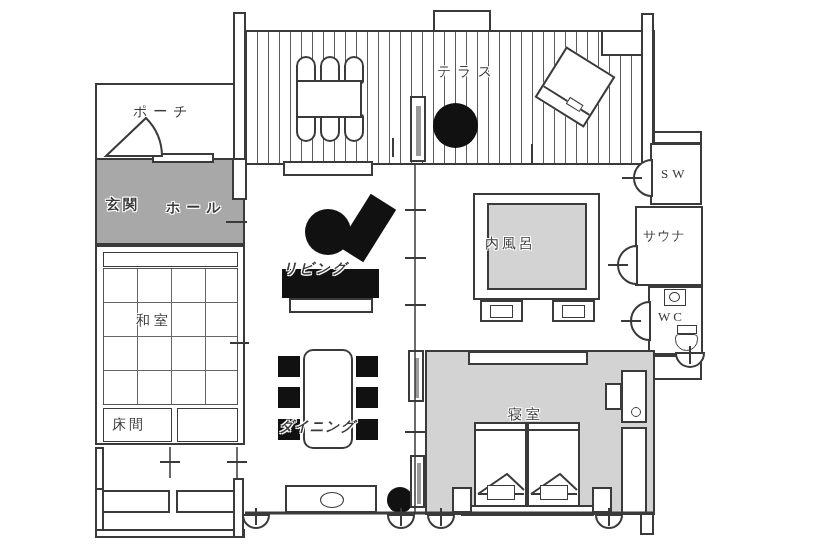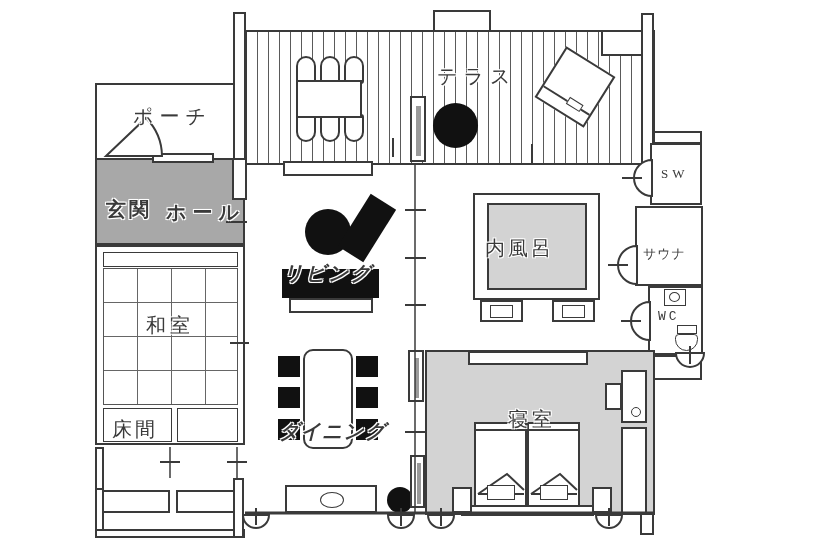--- a/index.html
+++ b/index.html
@@ -2,21 +2,21 @@
 <html style="--background: #ffffff; --wall: #3a3a3a; --fill-dark-gray: #a8a8a8; --fill-light-gray: #d3d3d3; --furniture-black: #111111; --door-gray: #9a9a9a;"><head>
 <meta charset="utf-8">
 <style>
   html,body{margin:0;padding:0;background:#fff;}
   #plan{position:relative;width:820px;height:560px;background:var(--background,#fff);overflow:hidden;
         font-family:"Liberation Serif","DejaVu Serif",serif;}
   .abs{position:absolute;box-sizing:border-box;}
   .wall2{border:2px solid var(--wall,#3a3a3a);background:#fff;}
   .thin{border:1.5px solid var(--wall,#3a3a3a);background:#fff;}
   .blackfill{background:var(--furniture-black,#111);}
-  .lbl{position:absolute;font-size:20px;color:#3a3a3a;white-space:nowrap;z-index:30;
+  .lbl{position:absolute;font-size:14px;color:#3a3a3a;white-space:nowrap;z-index:30;
        text-shadow:-1px -1px 0 #fff,1px -1px 0 #fff,-1px 1px 0 #fff,1px 1px 0 #fff,0 0 2px #fff;}
   .lbl.sm{font-size:13px;}
   .lbl.it{font-style:italic;font-weight:bold;}
   .terrace-stripes{background:repeating-linear-gradient(to right,#fff 0 10px,#5a5a5a 10px 11px);}
   .tatami{background-image:
      repeating-linear-gradient(to right,transparent 0 33px,#666 33px 34px),
      repeating-linear-gradient(to bottom,transparent 0 33px,#666 33px 34px);
      border:1.5px solid #555;background-color:#fff;}
   .graydark{background:var(--fill-dark-gray,#a8a8a8);border:2px solid var(--wall,#3a3a3a);}
   .graylight{background:var(--fill-light-gray,#d4d4d4);border:2px solid var(--wall,#3a3a3a);}
@@ -141,28 +141,28 @@
      <div class="abs" style="left:5px;top:6px;width:4px;height:40px;background:var(--door-gray,#9a9a9a);"></div>
   </div>
   <div class="abs wall2" style="left:410px;top:455px;width:15px;height:53px;">
      <div class="abs" style="left:5px;top:6px;width:4px;height:41px;background:var(--door-gray,#9a9a9a);"></div>
   </div>
 
   <span class="lbl" style="left:133px;top:103px;letter-spacing:6px;">ポーチ</span>
   <span class="lbl" style="left:106px;top:196px;letter-spacing:3px;font-weight:bold;">玄関</span>
   <span class="lbl" style="left:166px;top:199px;letter-spacing:6px;font-weight:bold;">ホール</span>
   <span class="lbl" style="left:437px;top:63px;letter-spacing:6px;">テラス</span>
-  <span class="lbl" style="left:146px;top:312px;letter-spacing:4px;text-align:center;">和室</span>
+  <span class="lbl" style="left:136px;top:312px;letter-spacing:4px;text-align:center;">和室</span>
   <span class="lbl" style="left:112px;top:416px;letter-spacing:3px;">床間</span>
   <span class="lbl it" style="left:283px;top:260px;letter-spacing:2px;">リビング</span>
   <span class="lbl it" style="left:279px;top:418px;letter-spacing:1px;font-style:italic;">ダイニング</span>
   <span class="lbl" style="left:485px;top:235px;letter-spacing:3px;">内風呂</span>
   <span class="lbl sm" style="left:661px;top:166px;letter-spacing:4px;">SW</span>
-  <span class="lbl sm" style="left:643px;top:245px;letter-spacing:1px;">サウナ</span>
-  <span class="lbl sm" style="left:658px;top:309px;letter-spacing:3px;font-family:Liberation Mono, monospace;">WC</span>
+  <span class="lbl sm" style="left:643px;top:227px;letter-spacing:1px;">サウナ</span>
+  <span class="lbl sm" style="left:658px;top:309px;letter-spacing:3px;">WC</span>
   <span class="lbl" style="left:508px;top:406px;letter-spacing:4px;">寝室</span>
 
   <svg class="overlay" width="820" height="560" viewBox="0 0 820 560">
 
     <line x1="415" y1="163" x2="415" y2="513" stroke-width="1.5"></line>
 
     <line x1="245" y1="513" x2="655" y2="513" stroke-width="3"></line>
 
     <line x1="405" y1="210" x2="426" y2="210" stroke-width="2"></line>
     <line x1="405" y1="258" x2="426" y2="258" stroke-width="2"></line>

